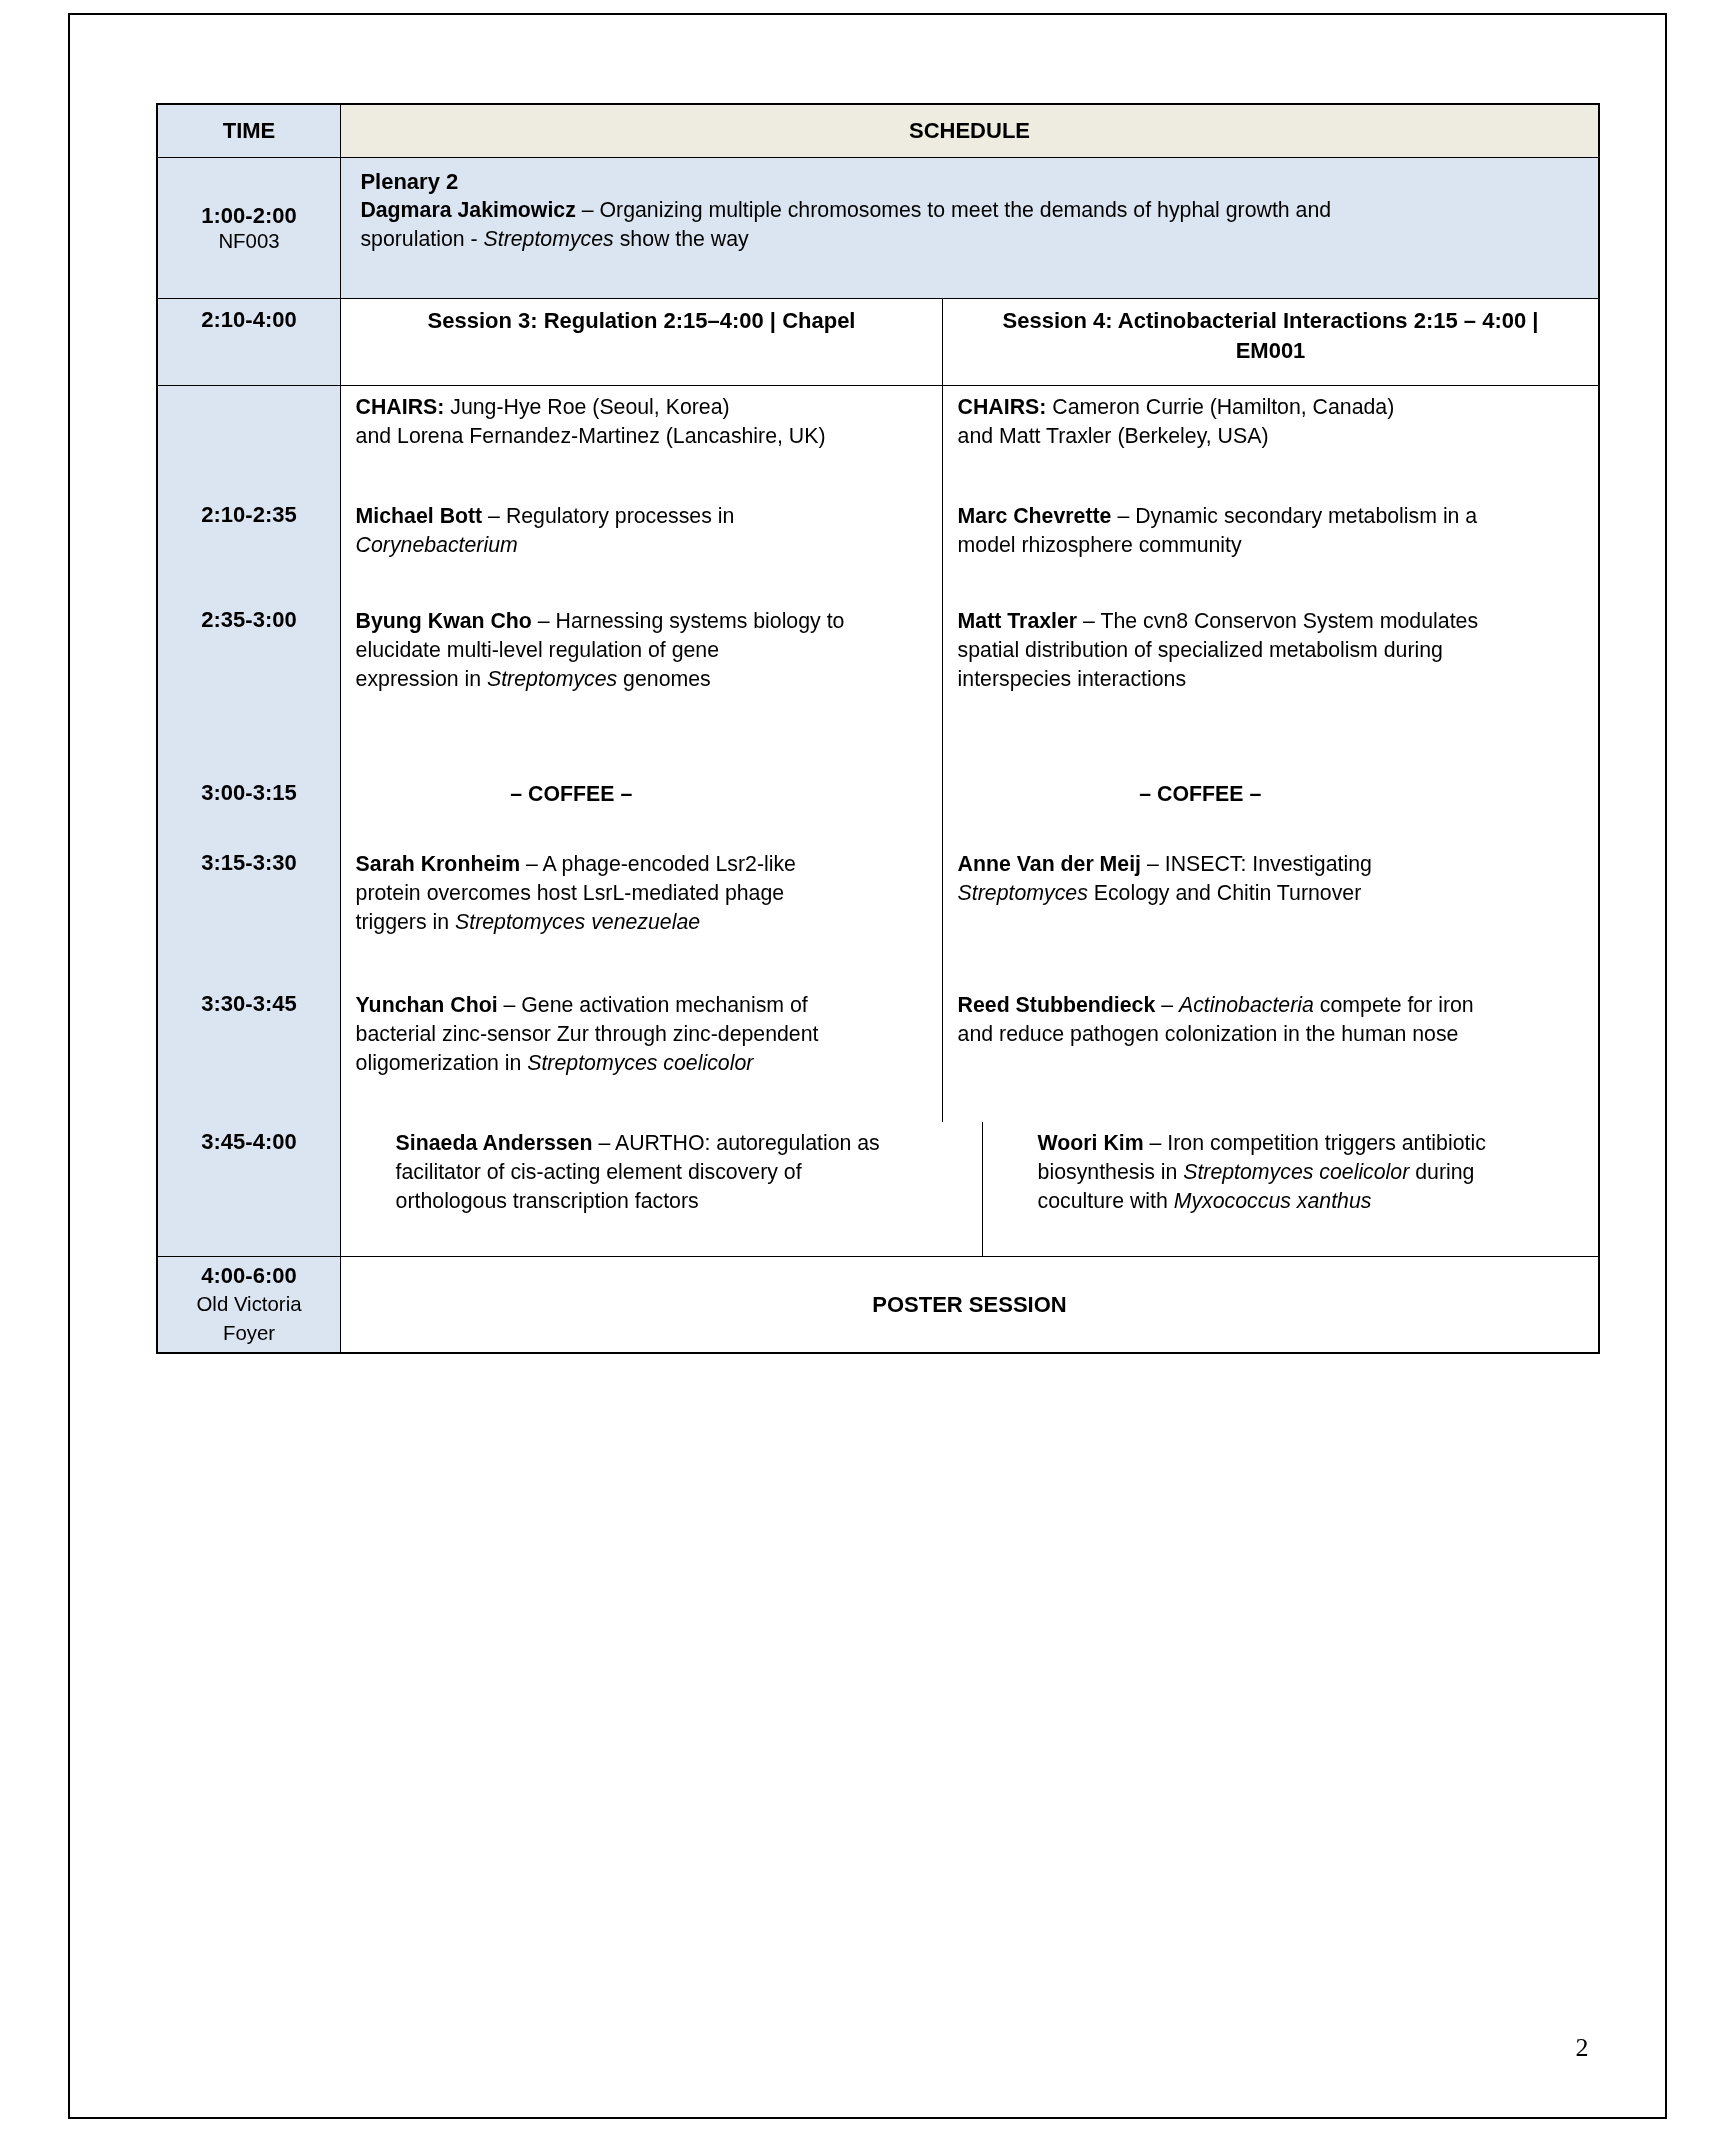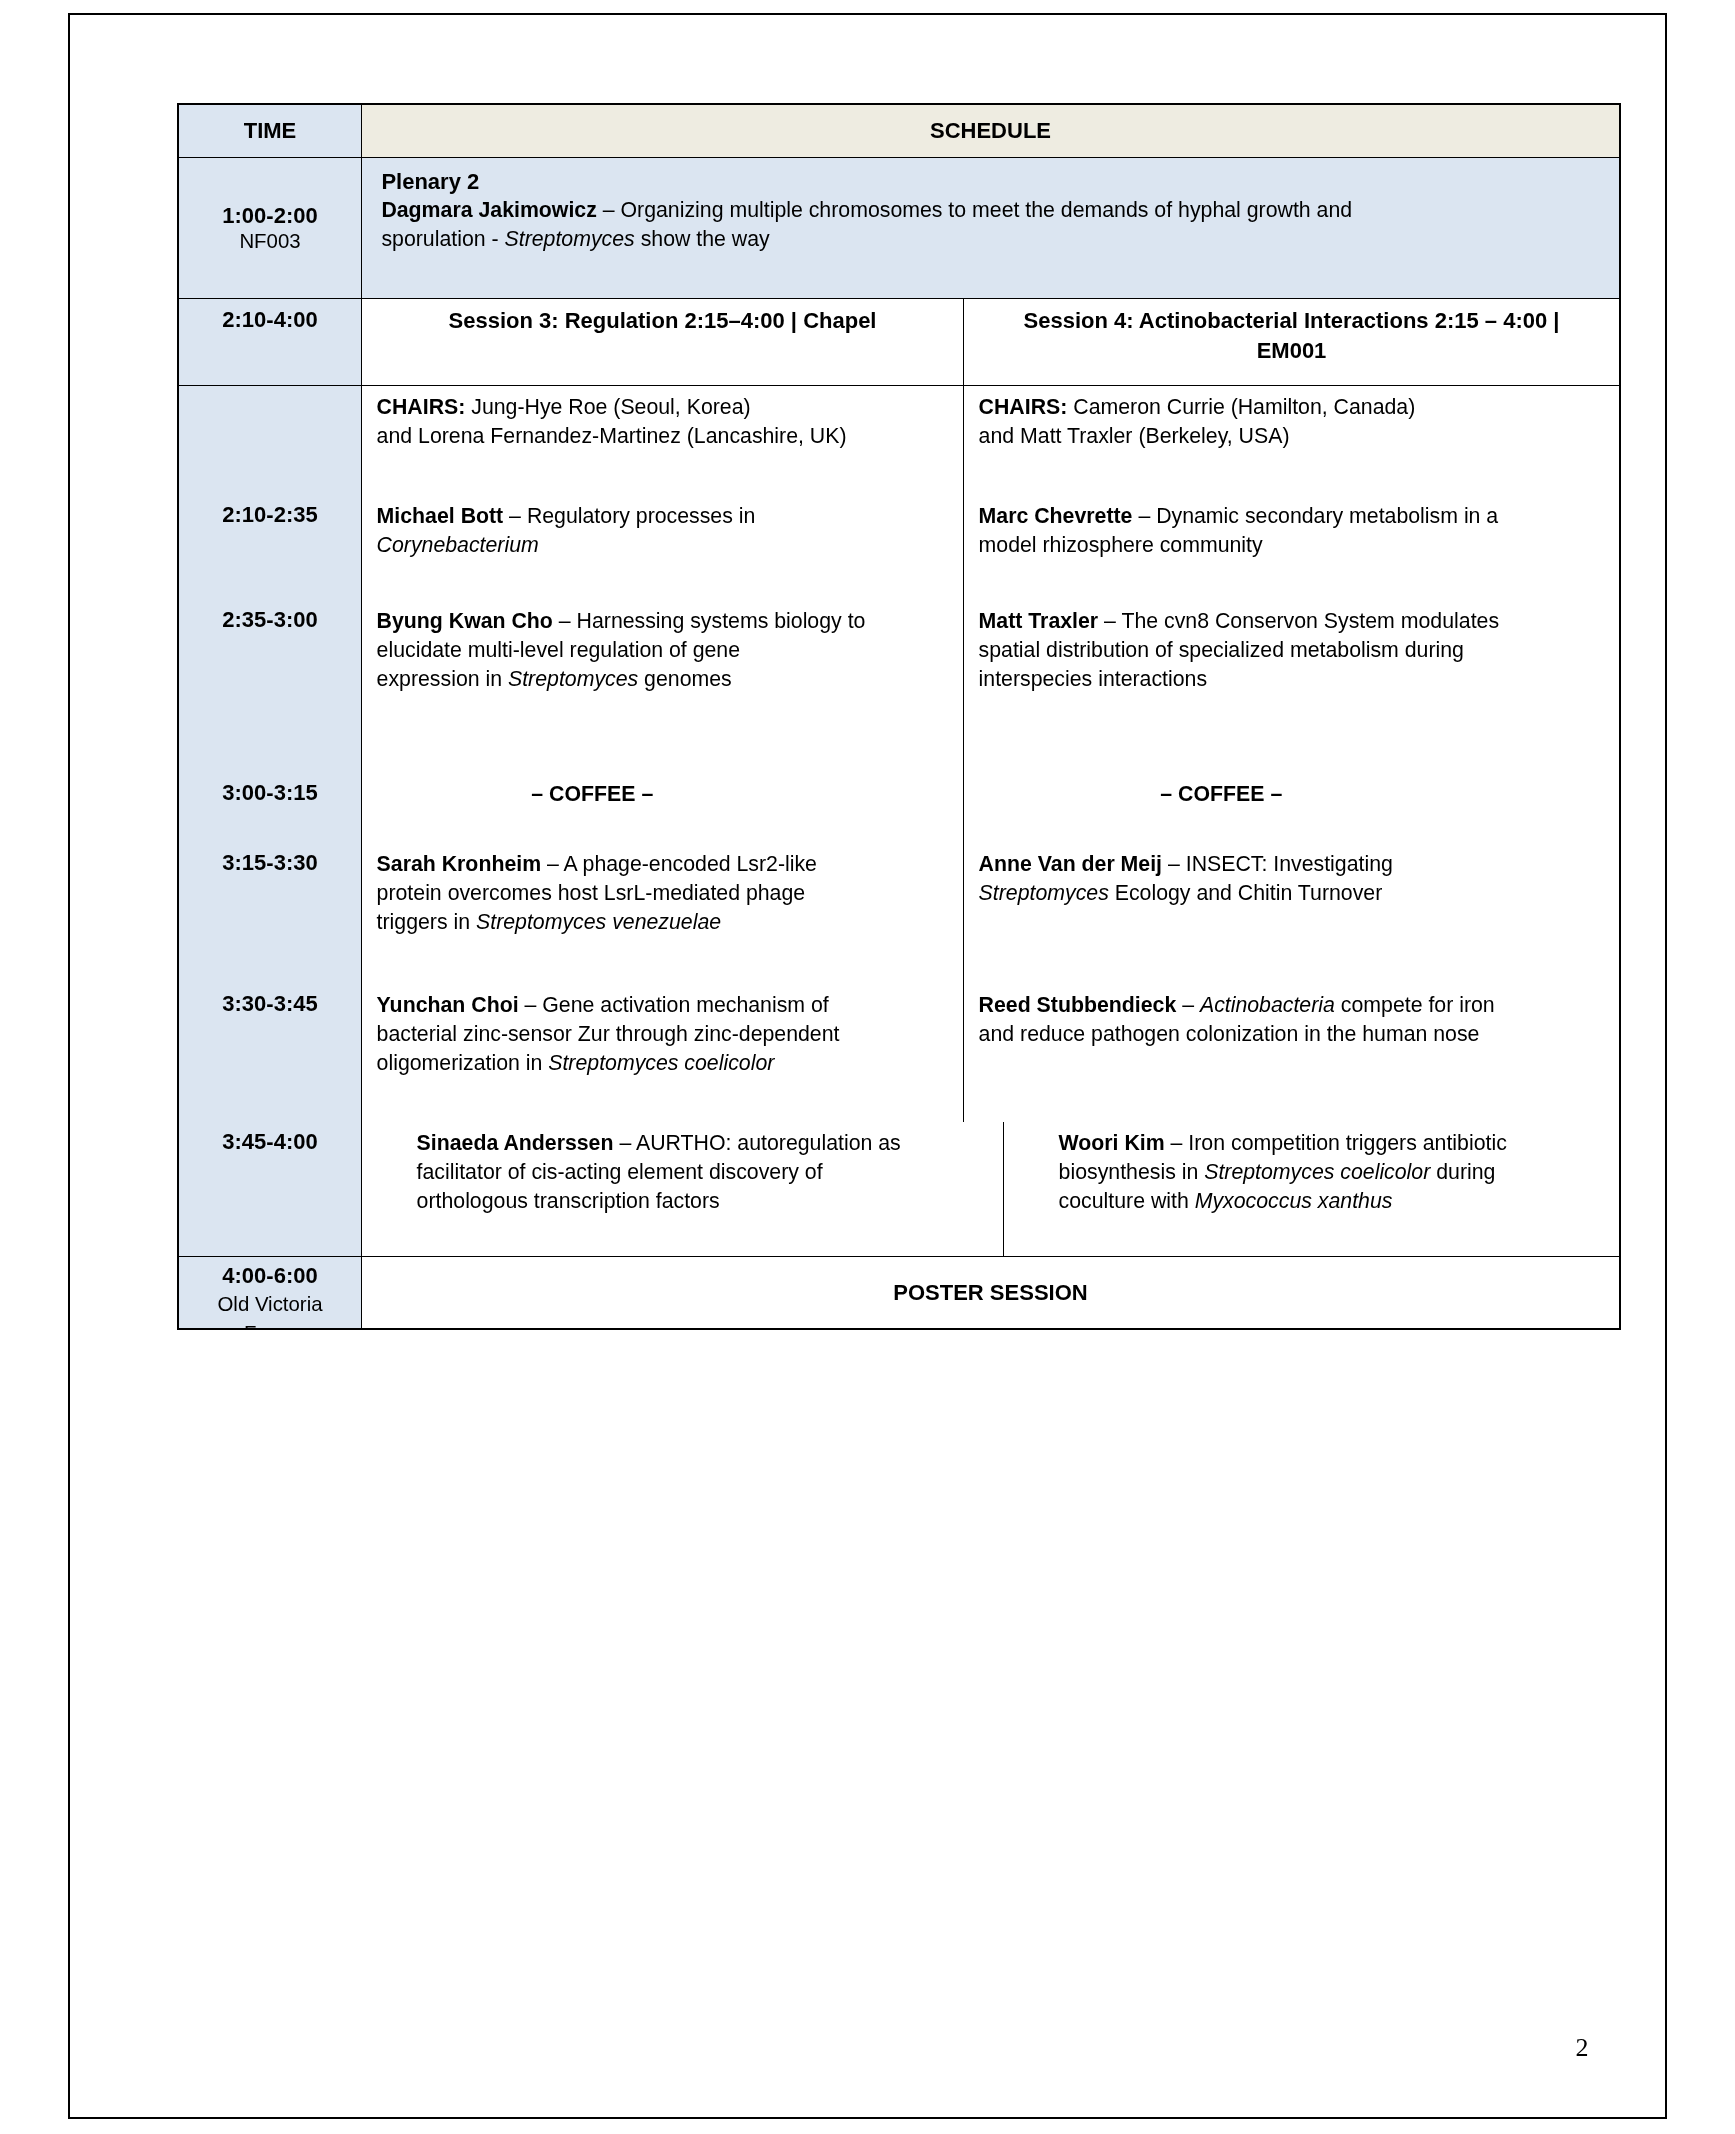--- a/index.html
+++ b/index.html
@@ -7,21 +7,21 @@
     width:1735px;height:2135px;position:relative;
     font-family:"Liberation Sans","DejaVu Sans",sans-serif;
     color:#000;
     -webkit-font-smoothing:antialiased;
   }
   .page-frame{
     position:absolute;left:68px;top:12.6px;width:1599px;height:2106px;
     border:2.9px solid #000;box-sizing:border-box;background:#fff;
   }
   .schedule-table{
-    position:absolute;left:177px;top:103px;width:1444px;
+    position:absolute;left:156px;top:103px;width:1444px;
     border:2.9px solid #000;box-sizing:border-box;background:#fff;
   }
   .trow{display:flex;box-sizing:border-box;}
   .trow + .trow, .body-block, .trow.row-poster{border-top:1.9px solid #000;}
   .cell{box-sizing:border-box;overflow:hidden;}
   .c-time{width:183px;flex:0 0 183px;background:var(--time-col-bg,#dbe5f1);border-right:1.9px solid #000;text-align:center;}
   .c-left{width:602px;flex:0 0 602px;}
   .c-right{width:657px;flex:1 1 auto;}
   .c-span{flex:1 1 auto;}
   .b{font-weight:bold;}
@@ -42,21 +42,21 @@
   .row-sess .c-time{font-weight:bold;font-size:22px;padding-top:7.8px;}
   .sess-head{text-align:center;font-weight:bold;font-size:22px;line-height:30px;padding-top:6.8px;}
   .row-sess .c-left{border-right:1.9px solid #000;}
   
   .body-block .sub{display:flex;box-sizing:border-box;}
   .body-block .c-time{font-weight:bold;font-size:22px;padding-top:6.8px;}
   .body-block .c-left{border-right:1.9px solid #000;}
   .slot-text{font-size:21.3px;line-height:29px;padding:6.8px 14.6px 0 14.6px;}
   .coffee .slot-text{text-align:center;font-weight:bold;padding-right:155px;}
   
-  .row-poster{height:72px;}
+  .row-poster{height:96px;}
   .row-poster .c-time{padding-top:3.9px;font-size:20.4px;line-height:29px;}
   .poster-time-label{font-weight:bold;font-size:22px;}
   .poster-body{display:flex;align-items:center;justify-content:center;font-weight:bold;font-size:22px;}
   .page-number{
     position:absolute;left:1553px;top:2033px;width:58px;text-align:center;
     font-family:"Liberation Serif","DejaVu Serif",serif;font-size:26px;
   }
 </style>
 </head>
 <body>

